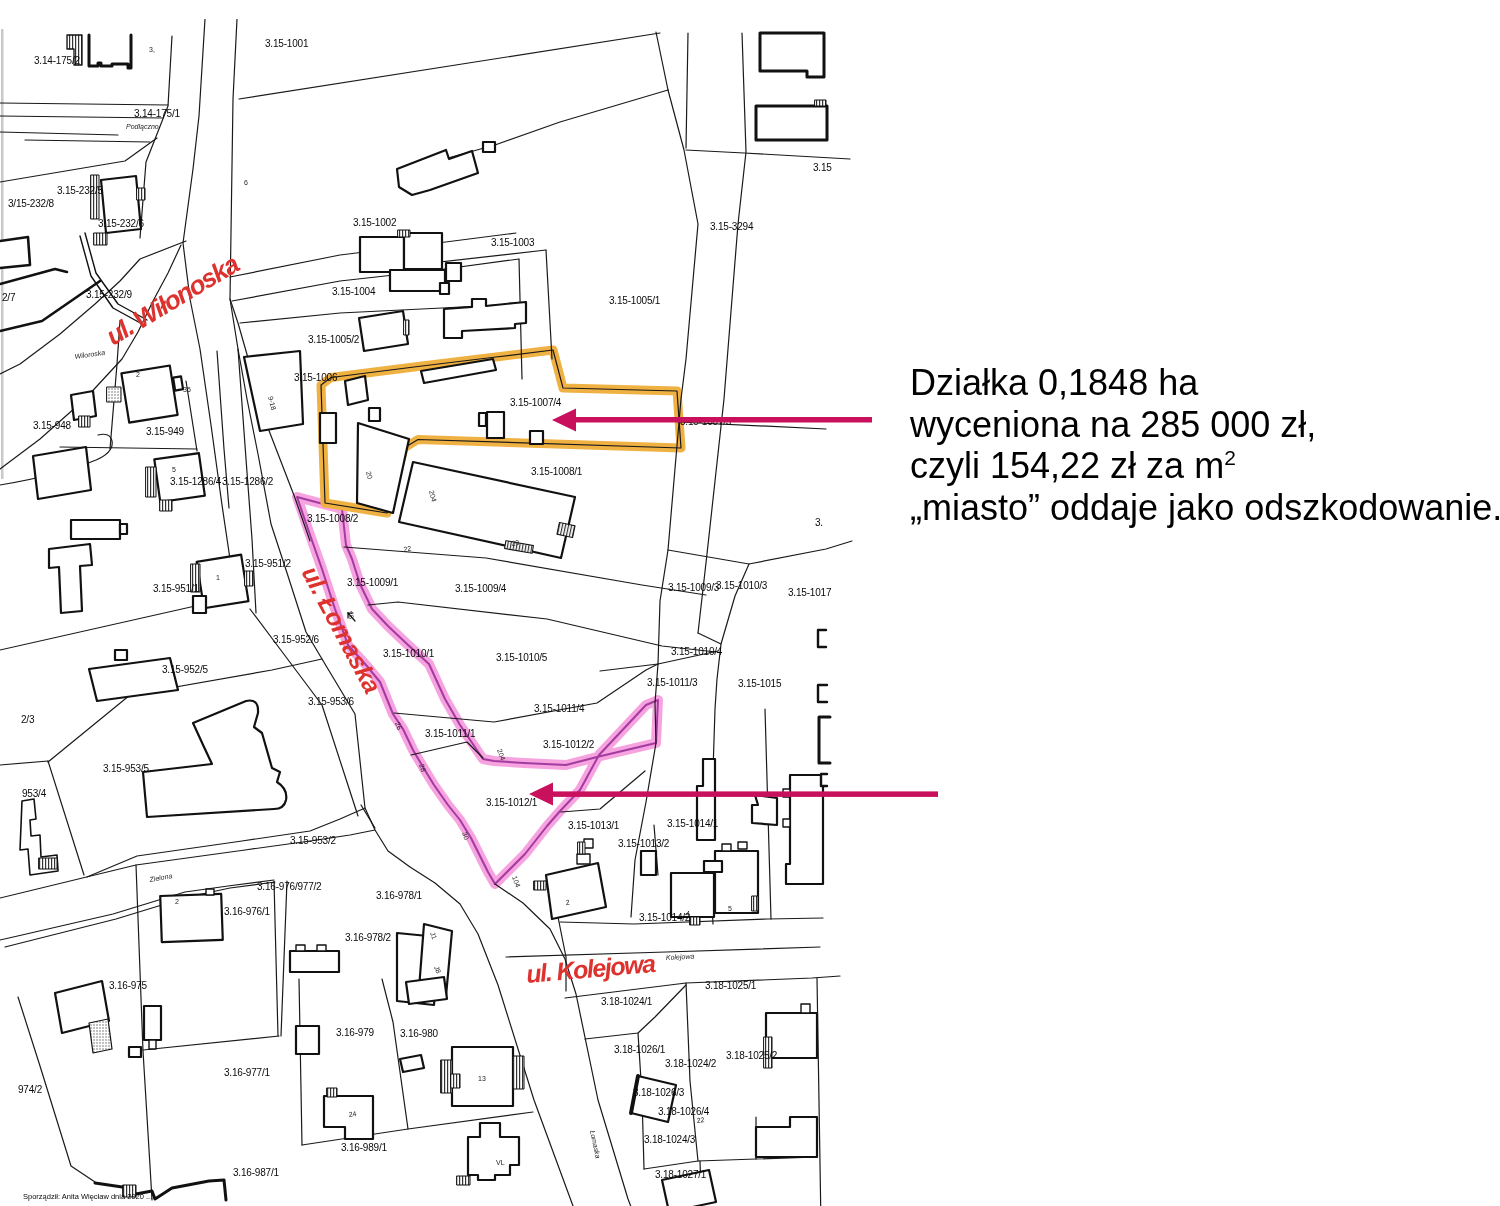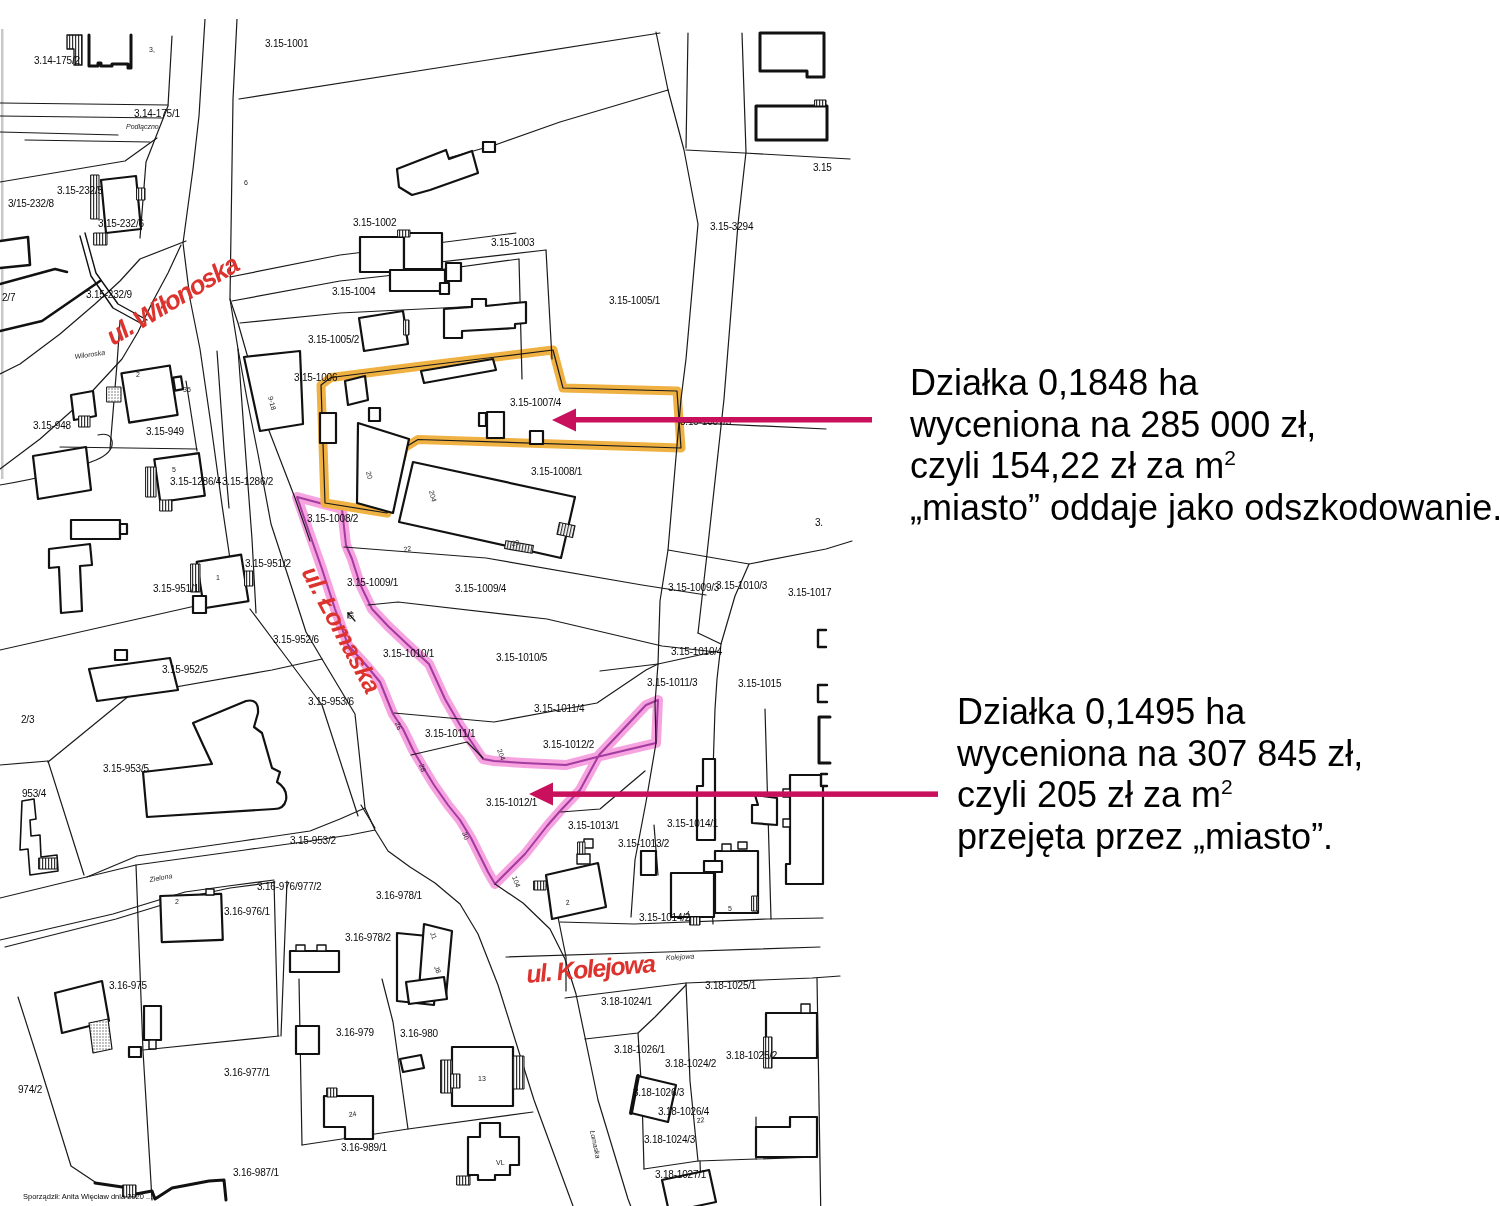--- a/index.html
+++ b/index.html
@@ -525,14 +525,13 @@
 </g>
 
 <g fill="#c8105c" stroke="none">
 <rect x="549" y="772.4" width="389" height="5.5"></rect>
 <polygon points="529,775 553,763.5 553,786.5"></polygon>
 </g>
 </svg>
 
 <div class="ann" style="left:910px;top:343px;">Działka 0,1848 ha<br>wyceniona na 285 000 zł,<br>czyli 154,22 zł za m<sup>2</sup><br>„miasto” oddaje jako odszkodowanie.</div>
 
-<div class="ann" style="left:957px;top:672px;">Działka 0,1495 ha<br>wyceniona na 307 845 zł,<br>czyli 205 zł za m<sup>2</sup><br>przejęta przez „miasto”.</div>
 </div>
 
 </body></html>

